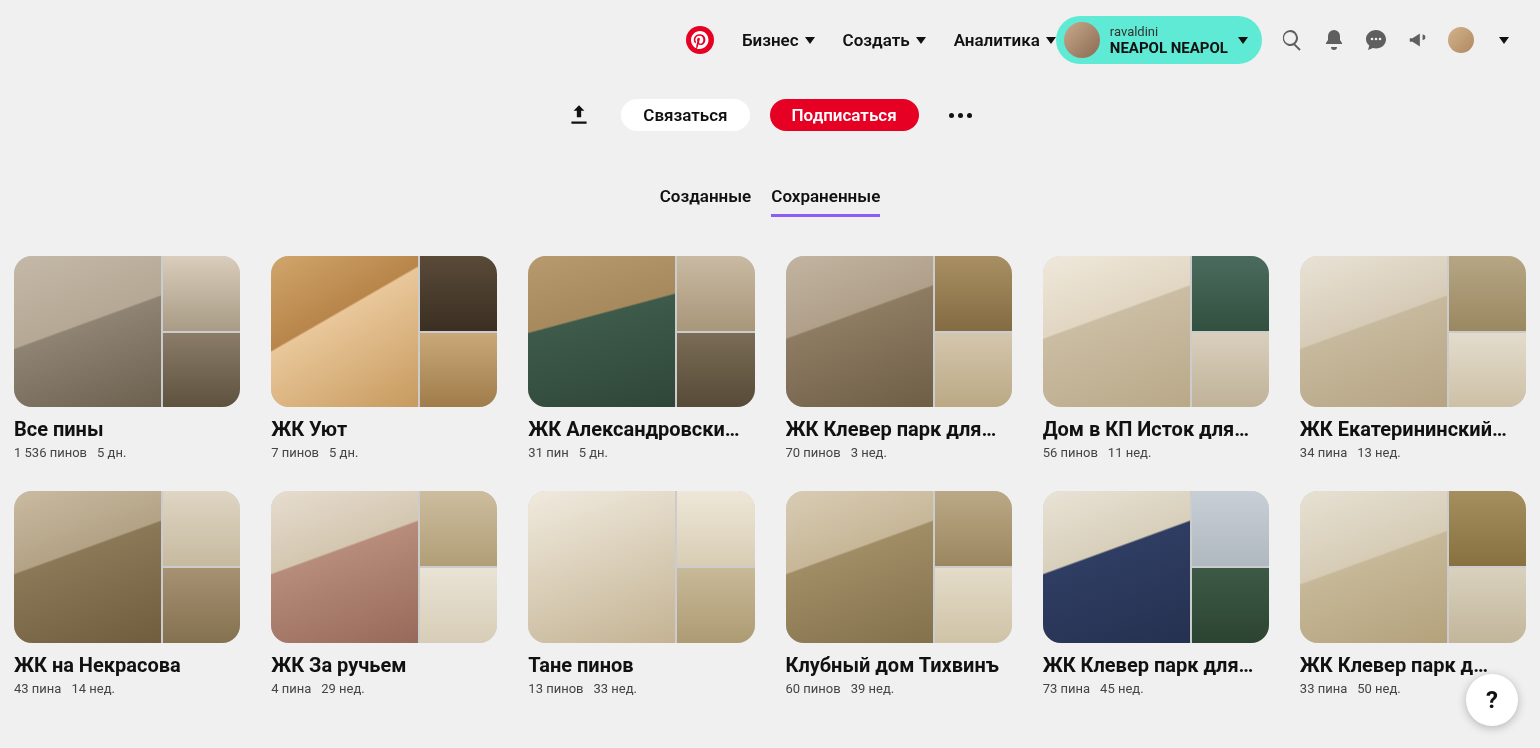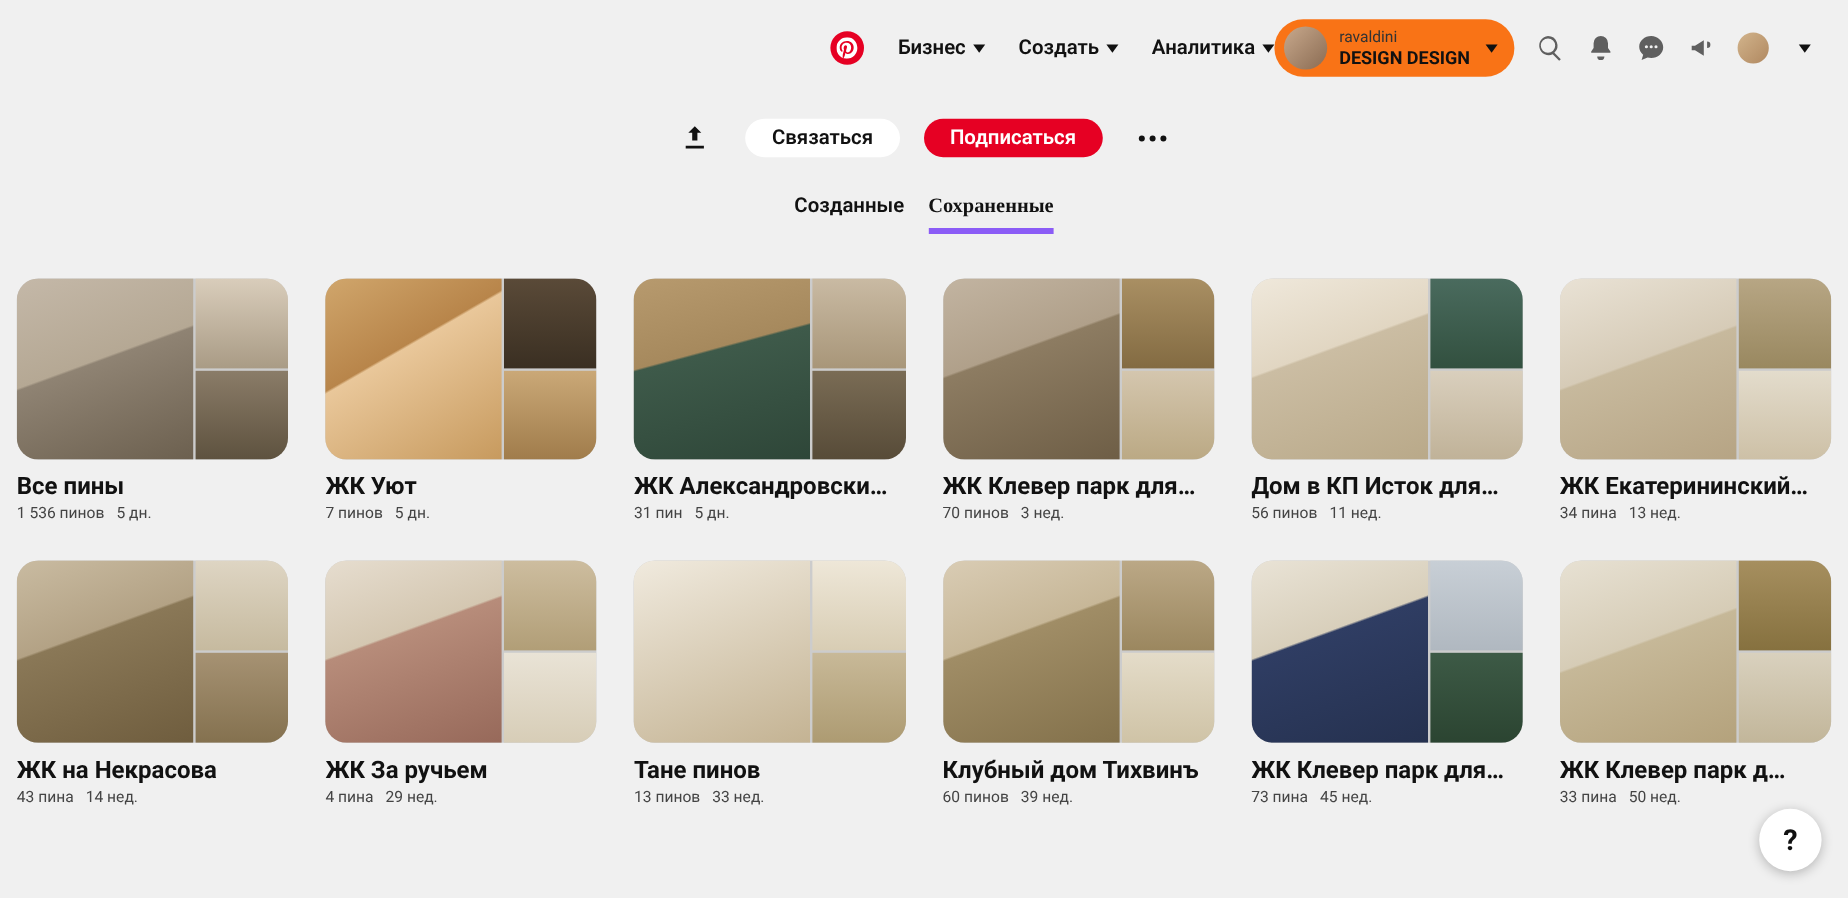--- a/index.html
+++ b/index.html
@@ -12,40 +12,40 @@
   body{background:var(--bg);color:var(--text);width:1540px;height:748px;overflow:hidden;position:relative;}
 
   
   .header{display:flex;align-items:center;justify-content:flex-end;height:80px;padding:0 24px;}
   .header-left{display:flex;align-items:center;gap:28px;}
   .logo{width:28px;height:28px;border-radius:50%;background:var(--red);display:flex;align-items:center;justify-content:center;color:#fff;font-weight:900;font-size:18px;cursor:pointer;}
   .nav-item{display:flex;align-items:center;gap:6px;font-size:17px;font-weight:600;cursor:pointer;}
   .chev{width:0;height:0;border-left:5px solid transparent;border-right:5px solid transparent;border-top:7px solid #111;display:inline-block;}
 
   .header-right{display:flex;align-items:center;gap:18px;}
-  .account-pill{display:flex;align-items:center;gap:10px;background:#f97316;border-radius:28px;padding:6px 14px 6px 8px;cursor:pointer;min-width:200px;}
+  .account-pill{display:flex;align-items:center;gap:10px;background:#5eead4;border-radius:28px;padding:6px 14px 6px 8px;cursor:pointer;min-width:200px;}
   .account-pill .avatar{width:36px;height:36px;border-radius:50%;background:linear-gradient(135deg,#c8a98d,#8a6b52);flex:0 0 auto;}
   .account-text .line1{font-size:13px;color:#333;}
   .account-text .line2{font-size:15px;font-weight:700;}
   .hicon{width:24px;height:24px;display:flex;align-items:center;justify-content:center;cursor:pointer;color:#5f5f5f;}
   .hicon.avatar-sm{width:26px;height:26px;border-radius:50%;background:linear-gradient(135deg,#d2b48c,#b08860);}
 
   
   .profile-actions{display:flex;align-items:center;justify-content:center;gap:20px;height:70px;}
   .pa-icon{width:44px;height:44px;display:flex;align-items:center;justify-content:center;cursor:pointer;}
   .pill{height:32px;padding:0 22px;border-radius:28px;display:flex;align-items:center;font-size:17px;font-weight:600;cursor:pointer;border:none;}
   .pill.white{background:#fff;color:#111;}
   .pill.red{background:var(--red);color:#fff;}
   .more-dots{display:flex;gap:4px;}
   .more-dots span{width:5px;height:5px;background:#111;border-radius:50%;}
 
   
-  .tabs{display:flex;justify-content:center;gap:20px;height:40px;align-items:flex-start;margin-top:12px;margin-bottom:30px;}
+  .tabs{display:flex;justify-content:center;gap:20px;height:40px;align-items:flex-start;margin-top:36px;margin-bottom:30px;}
   .tab{font-size:17px;font-weight:600;padding-bottom:8px;cursor:pointer;color:#111;}
-  .tab.active{border-bottom:5px solid #8b5cf6;font-family:Liberation Serif, serif;}
+  .tab.active{border-bottom:3px solid #8b5cf6;}
 
   
   .boards{display:grid;grid-template-columns:repeat(6,1fr);gap:31px;padding:0 14px;}
   .board{cursor:pointer;}
   .thumb-wrap{width:100%;aspect-ratio:236/158;border-radius:18px;overflow:hidden;display:flex;gap:2px;background:#ccc;}
   .thumb-main{flex:0 0 65%;}
   .thumb-side{flex:1;display:flex;flex-direction:column;gap:2px;}
   .thumb-side>div{flex:1;}
   .room{width:100%;height:100%;}
   .board-title{font-size:20px;font-weight:700;margin-top:10px;white-space:nowrap;overflow:hidden;text-overflow:ellipsis;}
@@ -104,21 +104,21 @@
       <span>Аналитика</span>
       <span class="chev"></span>
     </div>
   </div>
 
   <div class="header-right">
     <div class="account-pill">
       <div class="avatar"></div>
       <div class="account-text">
         <div class="line1">ravaldini</div>
-        <div class="line2">DESIGN DESIGN</div>
+        <div class="line2">NEAPOL NEAPOL</div>
       </div>
       <span class="chev" style="margin-left:auto"></span>
     </div>
     <div class="hicon">
       <svg viewBox="0 0 24 24" width="24" height="24" fill="#5f5f5f">
           <path d="M10 2a8 8 0 015.3 13.9l5.4 5.4-1.4 1.4-5.4-5.4A8 8 0 1110 2zm0 2a6 6 0 100 12 6 6 0 000-12z"></path>
         </svg>
     </div>
     <div class="hicon">
       <svg viewBox="0 0 24 24" width="24" height="24" fill="#5f5f5f">

